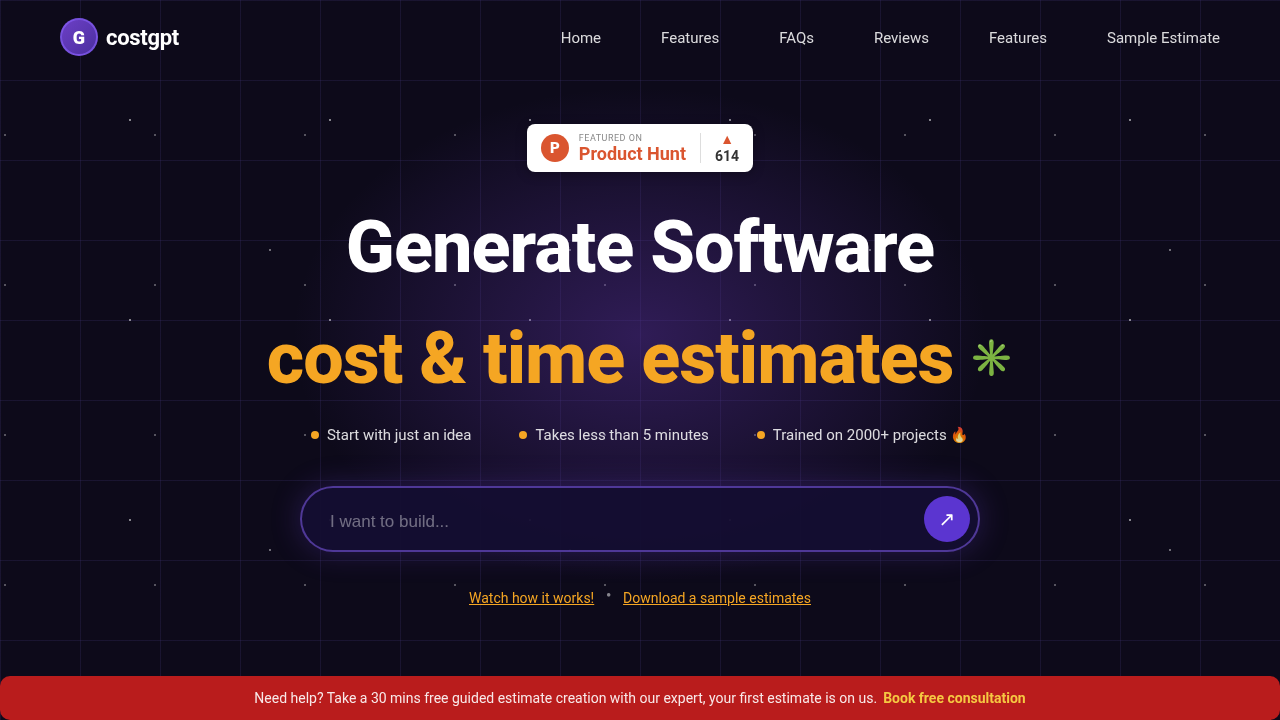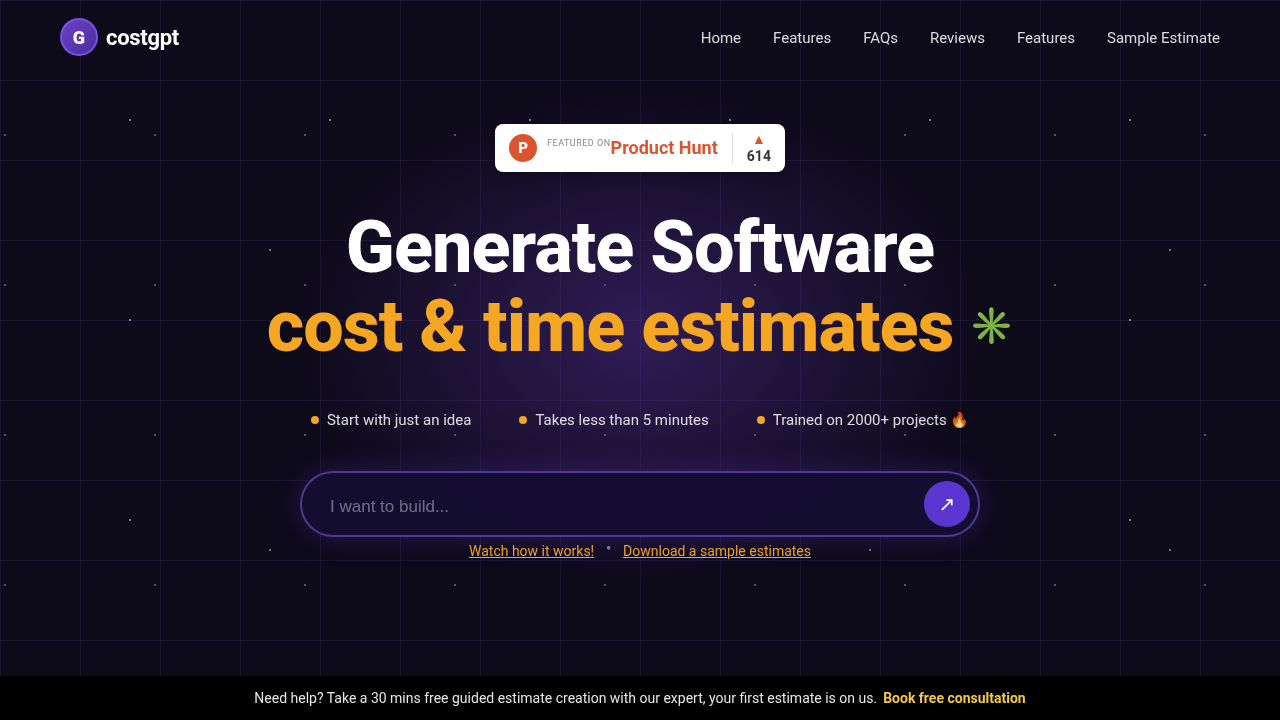--- a/index.html
+++ b/index.html
@@ -83,21 +83,21 @@
     .logo-text {
       font-size: 22px;
       font-weight: 700;
       color: #fff;
       letter-spacing: -0.3px;
     }
 
     .nav-links {
       display: flex;
       align-items: center;
-      gap: 32px;
+      gap: 60px;
       list-style: none;
     }
 
     .nav-links li a {
       color: rgba(255,255,255,0.85);
       text-decoration: none;
       font-size: 15px;
       font-weight: 400;
       transition: color 0.2s;
     }
@@ -134,21 +134,21 @@
       display: flex;
       align-items: center;
       justify-content: center;
       color: #fff;
       font-weight: 900;
       font-size: 15px;
     }
 
     .ph-text-group {
       display: flex;
-      flex-direction: row;
+      flex-direction: column;
       align-items: flex-start;
       line-height: 1;
     }
 
     .ph-featured-on {
       font-size: 9px;
       color: #888;
       text-transform: uppercase;
       letter-spacing: 0.5px;
       margin-bottom: 2px;
@@ -199,20 +199,21 @@
     .hero-h1-accent {
       font-size: 72px;
       font-weight: 800;
       color: #f5a623;
       line-height: 1.1;
       letter-spacing: -1px;
       display: flex;
       align-items: center;
       justify-content: center;
       gap: 16px;
+      margin-top: 32px;
     }
 
     .click-icon {
       font-size: 36px;
       animation: pulse 1.5s ease-in-out infinite;
     }
 
     @keyframes pulse {
       0%, 100% { opacity: 1; transform: scale(1); }
       50% { opacity: 0.7; transform: scale(1.1); }
@@ -225,21 +226,20 @@
       gap: 48px;
       margin-top: 28px;
       font-size: 15px;
       color: rgba(255,255,255,0.85);
     }
 
     .bullet-item {
       display: flex;
       align-items: center;
       gap: 8px;
-      margin-top: 17px;
     }
 
     .bullet-dot {
       width: 8px;
       height: 8px;
       border-radius: 50%;
       background: #f5a623;
       flex-shrink: 0;
     }
 
@@ -277,21 +277,21 @@
       cursor: pointer;
       display: flex;
       align-items: center;
       justify-content: center;
       color: #fff;
       font-size: 20px;
     }
 
     
     .hero-links {
-      margin-top: 6px;
+      margin-top: 38px;
       display: flex;
       align-items: flex-start;
       gap: 12px;
       font-size: 14px;
     }
 
     .hero-link {
       color: #f5a623;
       text-decoration: underline;
       cursor: pointer;
@@ -301,30 +301,31 @@
       color: rgba(255,255,255,0.5);
       font-size: 8px;
     }
 
     
     .bottom-banner {
       position: absolute;
       bottom: 0;
       left: 0;
       right: 0;
-      background: #000000;
+      background: #b91c1c;
       padding: 14px 40px;
       text-align: center;
       font-size: 14px;
       color: rgba(255,255,255,0.9);
       z-index: 20;
       display: flex;
       align-items: center;
       justify-content: center;
       gap: 6px;
+      border-radius: 10px;
     }
 
     .banner-cta {
       color: #f5c842;
       font-weight: 700;
       cursor: pointer;
       text-decoration: none;
     }
   </style>
 </head>

